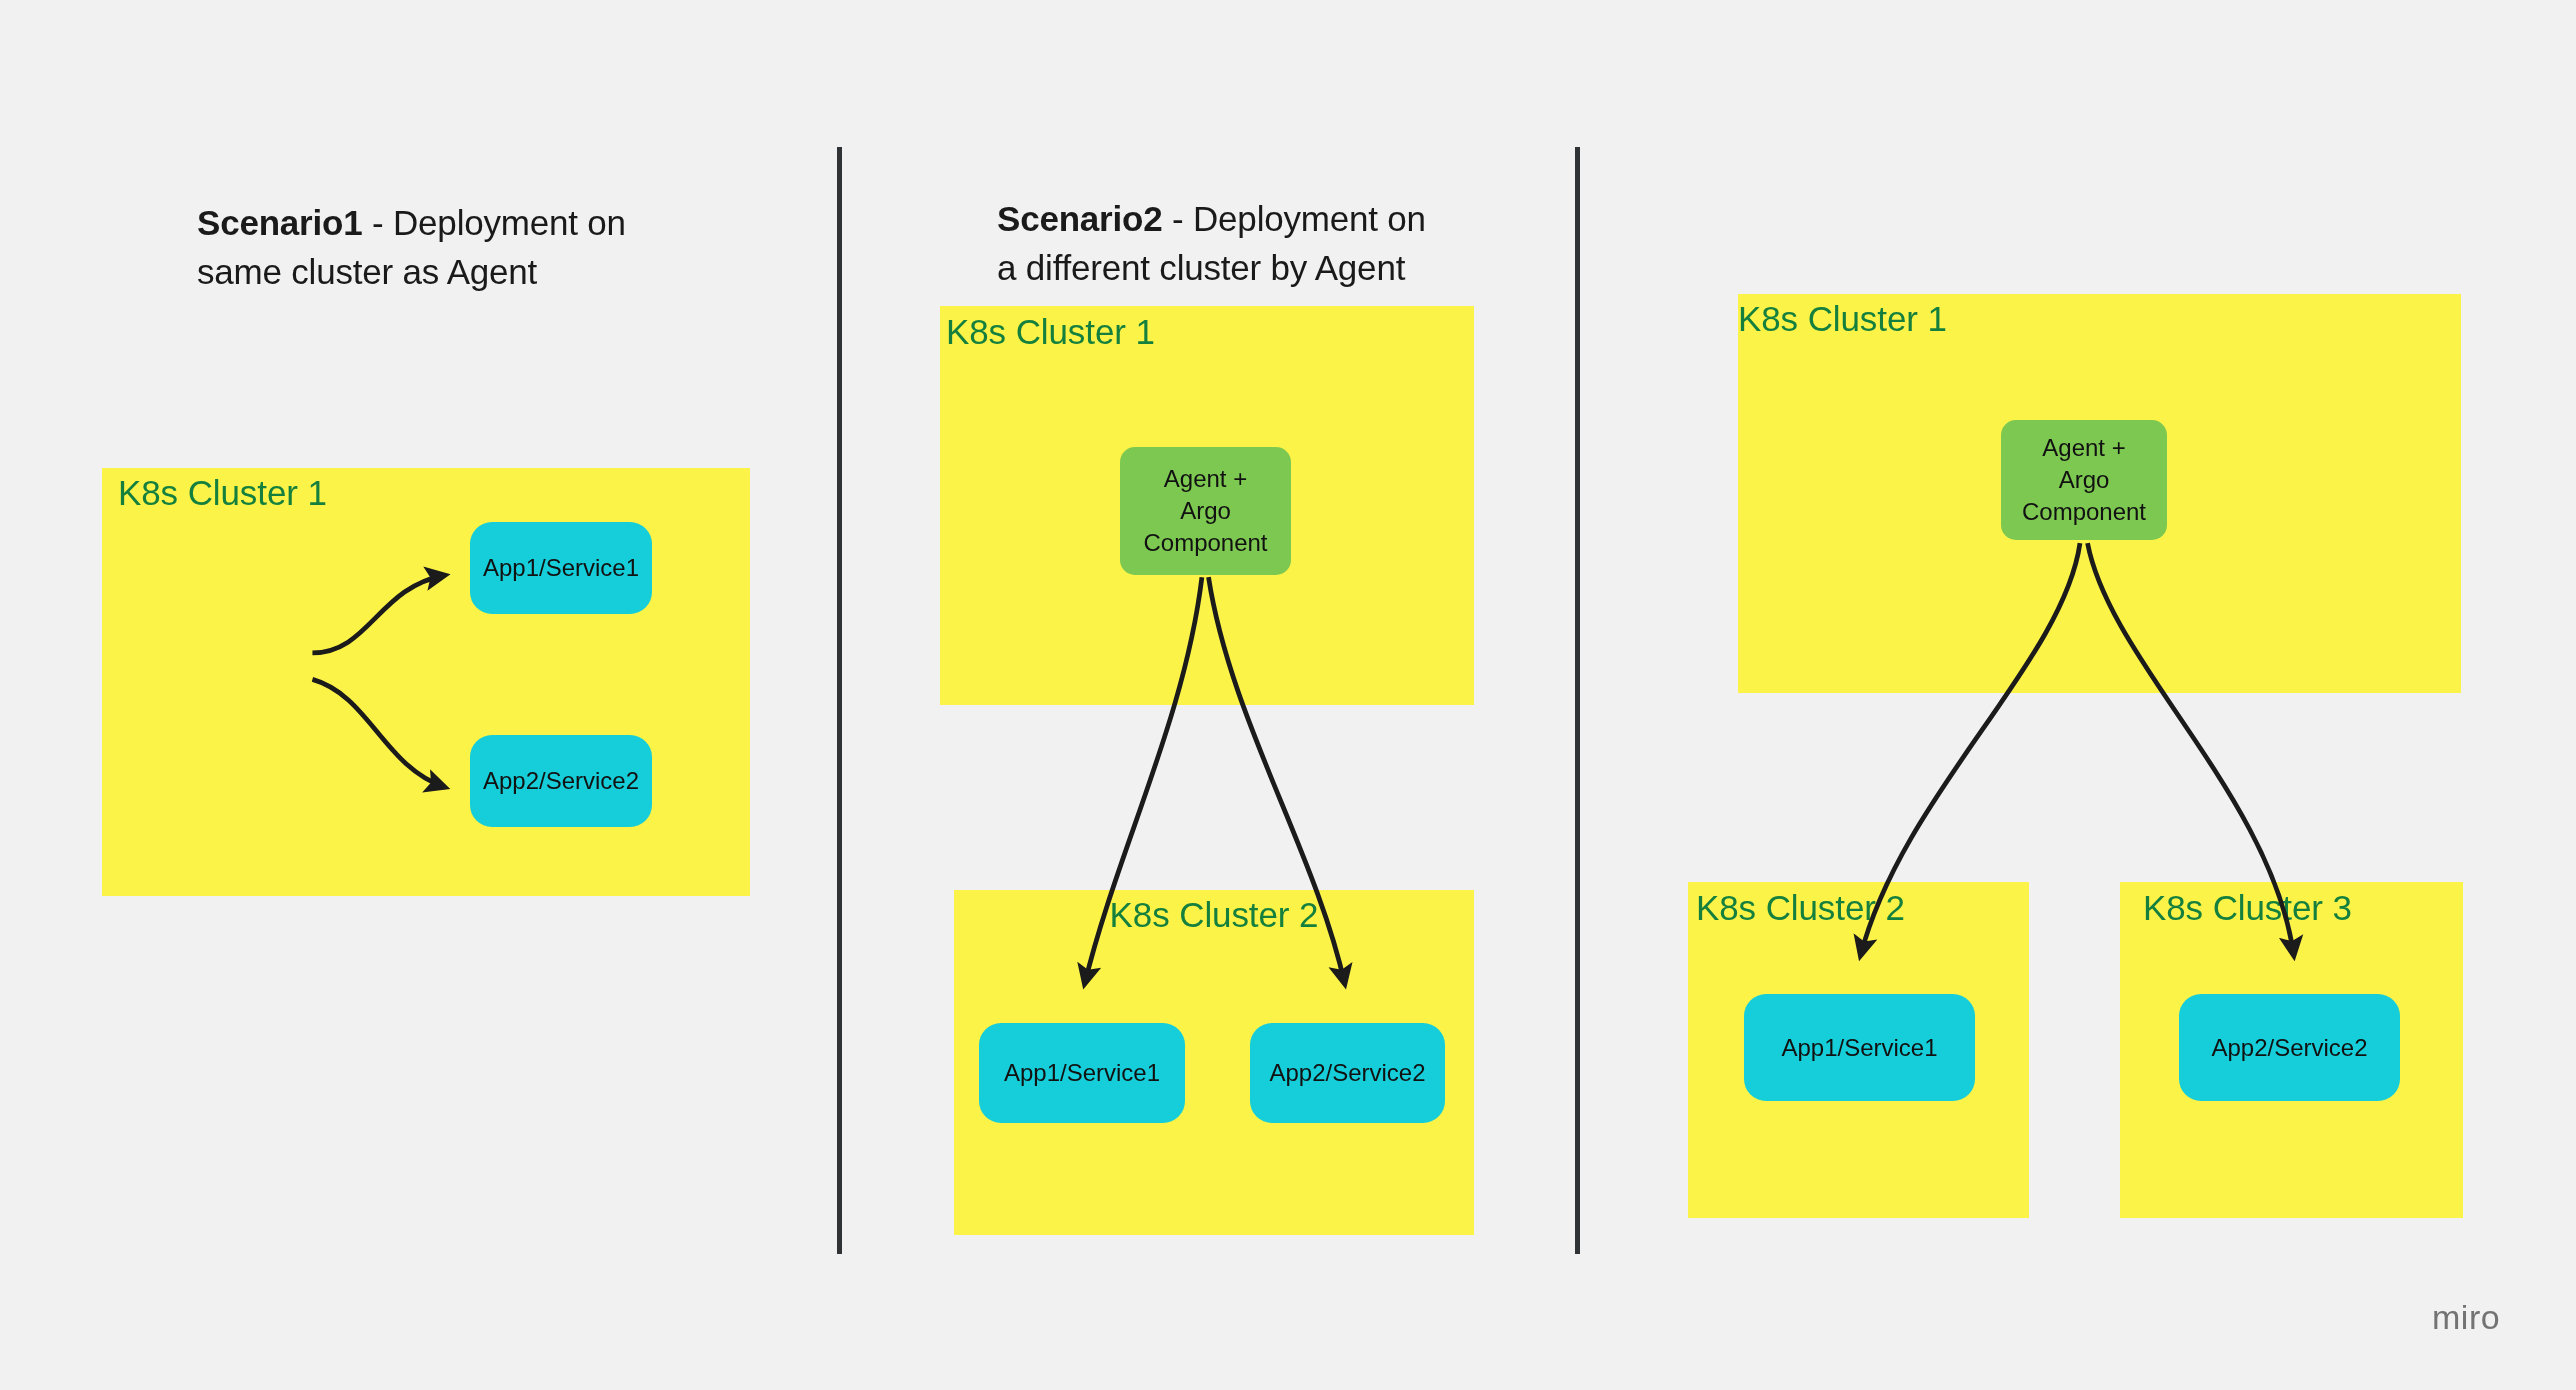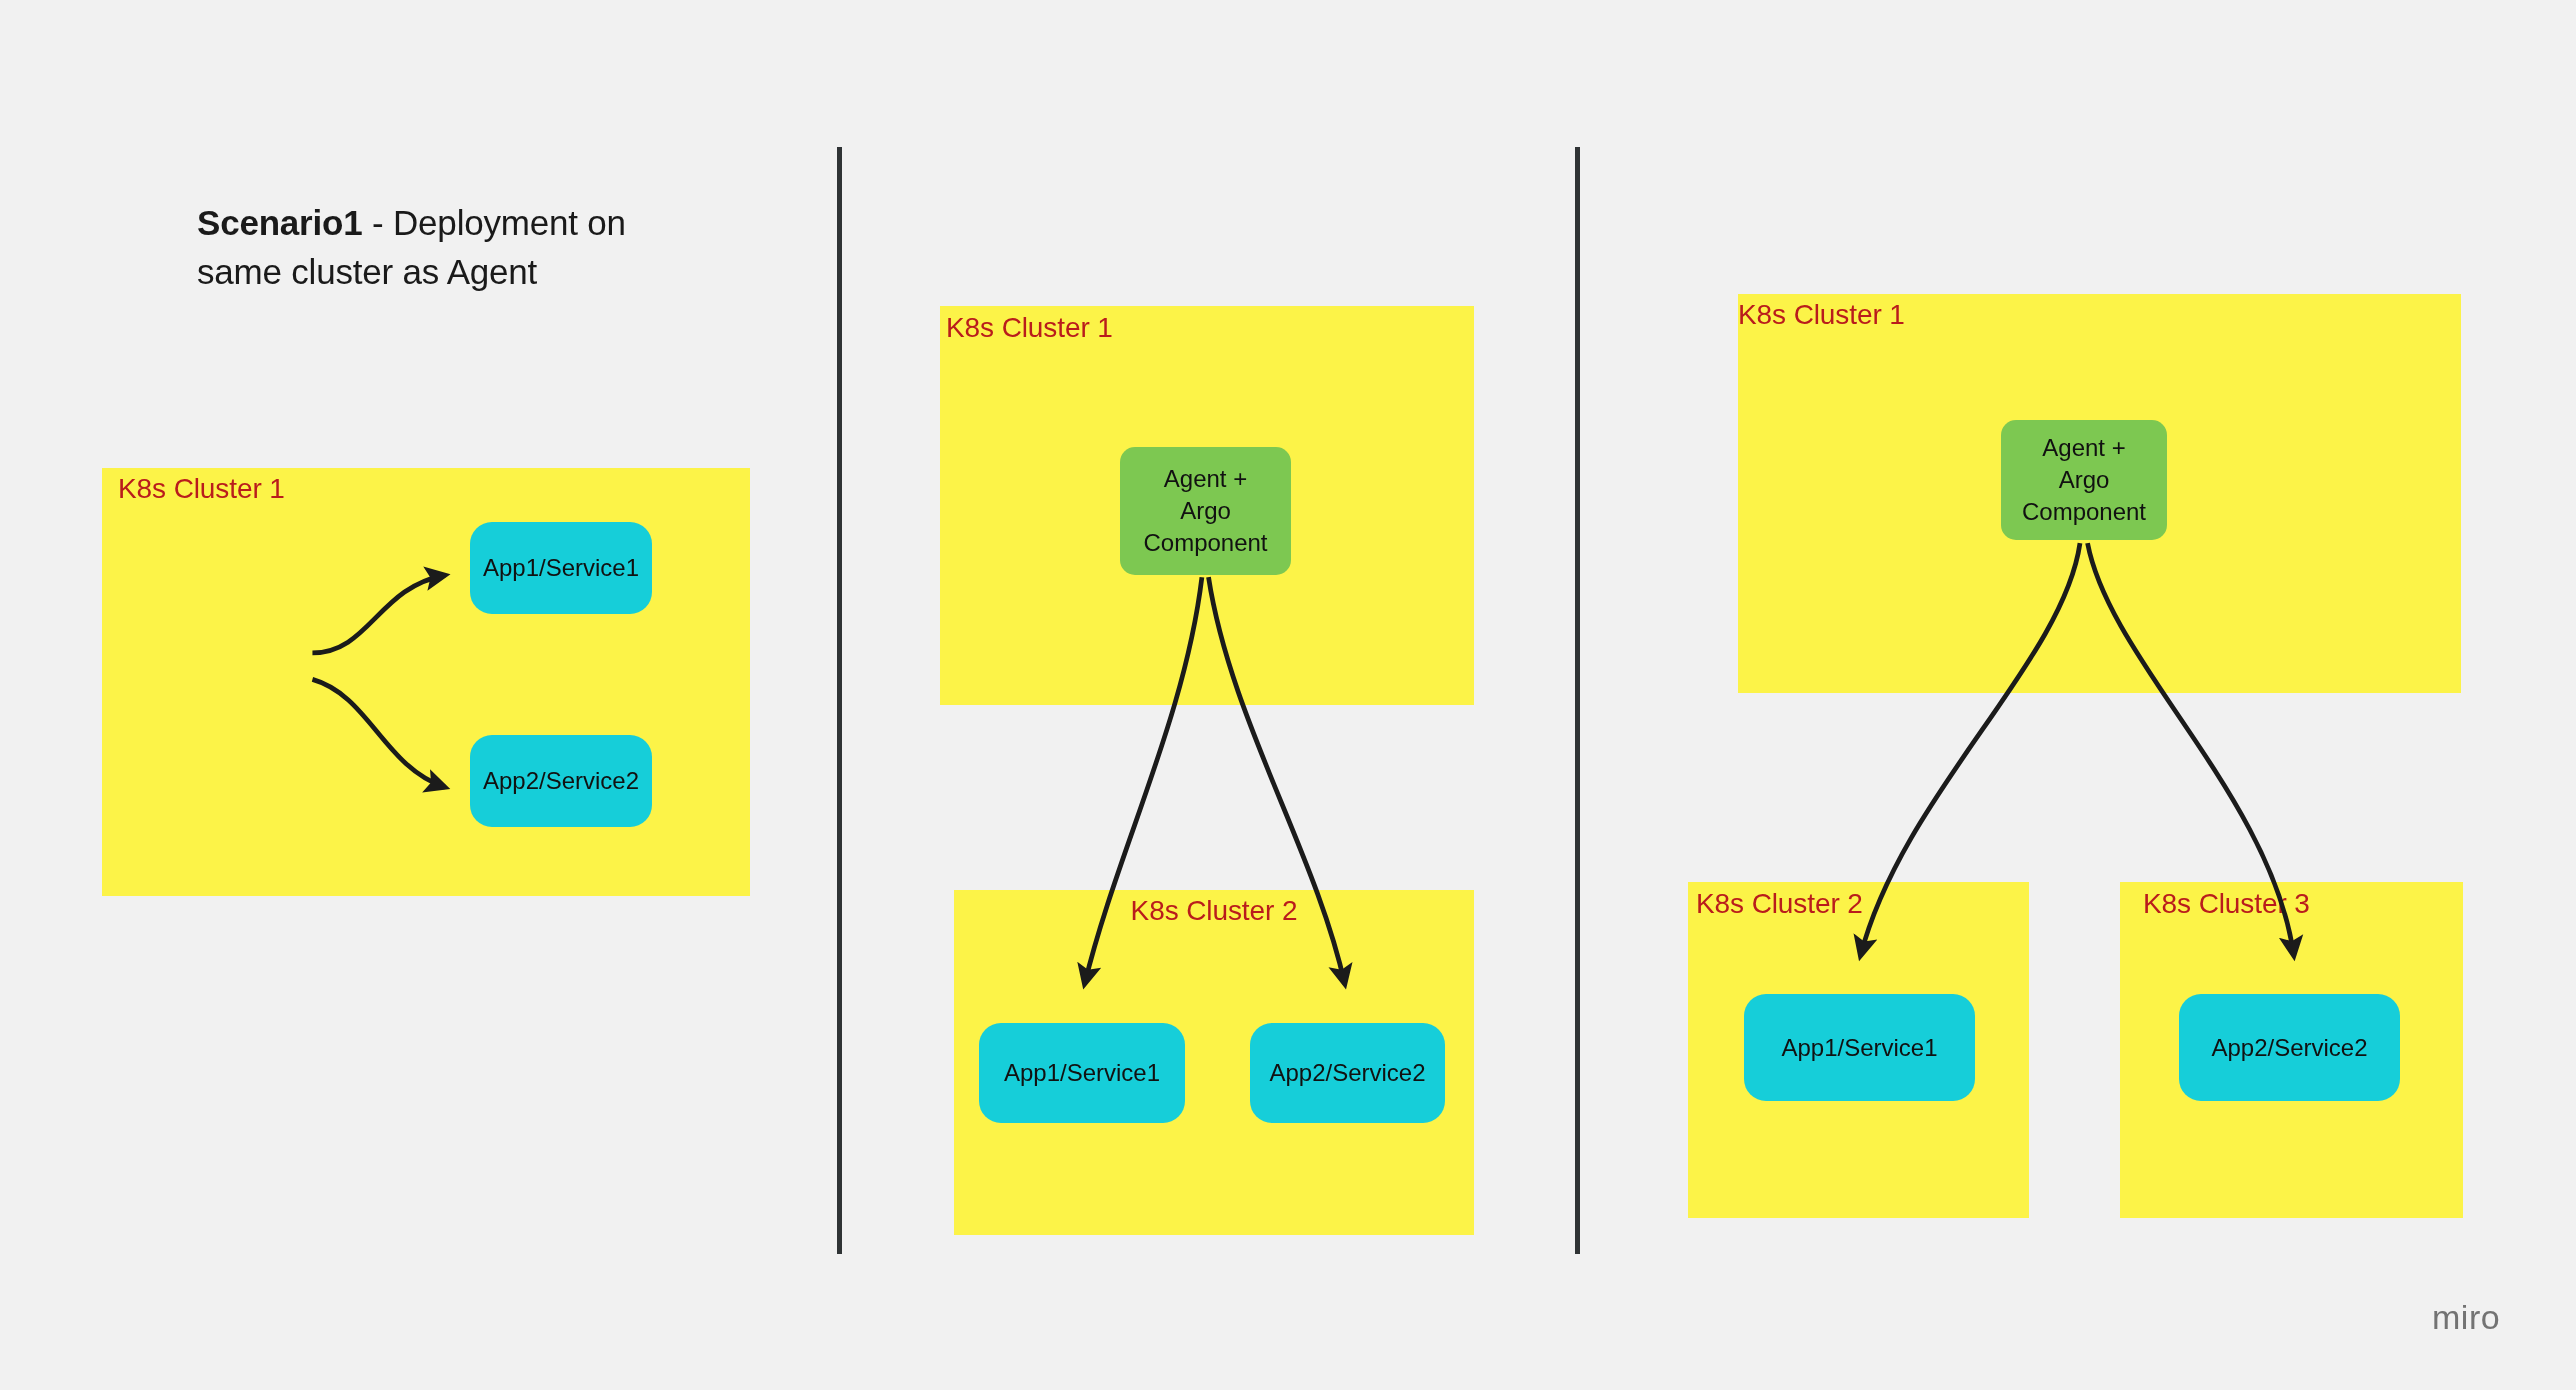--- a/index.html
+++ b/index.html
@@ -41,22 +41,22 @@
     background: #2f3335;
   }
 
   
   .cluster {
     position: absolute;
     background: #fcf348;
   }
   .cluster-label {
     position: absolute;
-    font-size: 28px;
-    color: #b91c1c;
+    font-size: 35px;
+    color: #15803d;
     white-space: nowrap;
     letter-spacing: -0.1px;
   }
 
   
   .node {
     position: absolute;
     display: flex;
     align-items: center;
     justify-content: center;
@@ -107,20 +107,24 @@
   <div class="cluster" style="left:102px; top:468px; width:648px; height:428px;"></div>
   <div class="cluster-label" style="left:118px; top:473px;">K8s Cluster 1</div>
 
 
   <div class="node node-app" style="left:470px; top:522px; width:182px; height:92px;">App1/Service1</div>
 
   <div class="node node-app" style="left:470px; top:735px; width:182px; height:92px;">App2/Service2</div>
 
   <div class="divider" style="left:837px; top:147px; height:1107px;"></div>
 
+  <div class="scenario-title" style="left:997px; top:144px; width:568px;">
+    <span class="bold">Scenario2</span><span> - Deployment on
+a different cluster by Agent</span>
+  </div>
 
   <div class="cluster" style="left:940px; top:306px; width:534px; height:399px;"></div>
   <div class="cluster-label" style="left:946px; top:312px;">K8s Cluster 1</div>
 
   <div class="node node-agent" style="left:1120px; top:447px; width:171px; height:128px;">Agent +
 Argo
 Component</div>
 
   <div class="cluster" style="left:954px; top:890px; width:520px; height:345px;"></div>
   <div class="cluster-label" style="left:954px; top:895px; width:520px; text-align:center;">K8s Cluster 2</div>

